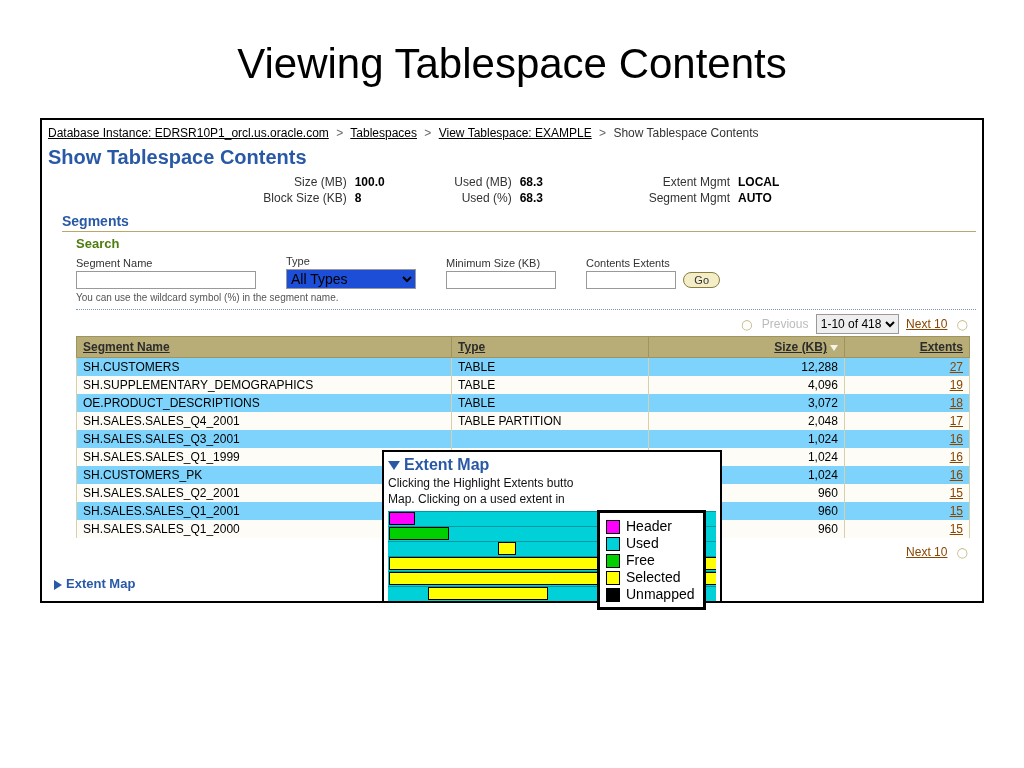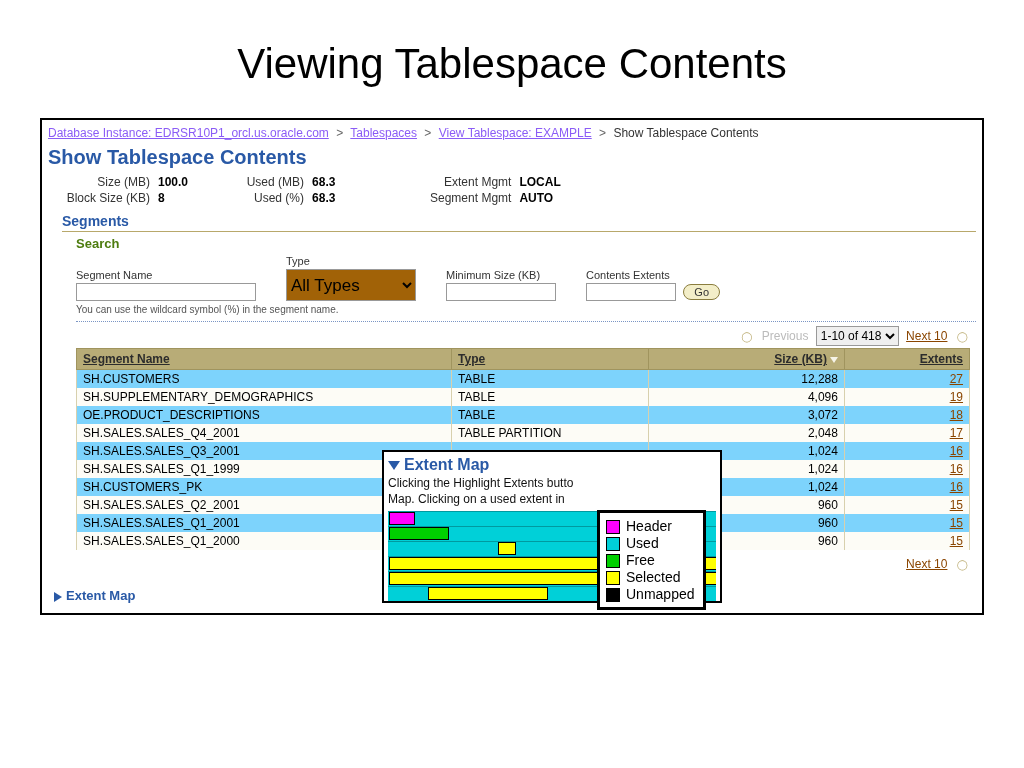--- a/index.html
+++ b/index.html
@@ -20,34 +20,35 @@
   .frame {
     border: 2px solid #000;
     padding: 4px 6px 10px 6px;
     background: #fff;
     position: relative;
   }
   .breadcrumb {
     font-size: 12px;
     padding: 2px 0 4px 0;
   }
-  .breadcrumb a { color: #8b5cf6; }
+  .breadcrumb a { color: #000000; }
   .breadcrumb .sep { color: #666; margin: 0 4px; }
   .breadcrumb .current { color: #333; }
   .page-heading {
     color: #2959a6;
     font-size: 20px;
     font-weight: bold;
     margin: 2px 0 6px 0;
   }
   .stats-row {
     display: flex;
-    gap: 24px;
+    gap: 35px;
     font-size: 12px;
     margin-left: 10px;
+    justify-content: center;
   }
   .stats-group { display: flex; flex-direction: column; gap: 2px; }
   .stat { display: flex; }
   .stat-label { text-align: right; min-width: 100px; padding-right: 8px; color: #333;}
   .stat-value { font-weight: bold; }
   .section-head {
     color: #2959a6;
     font-weight: bold;
     font-size: 14px;
     margin: 8px 0 0 14px;
@@ -69,23 +70,23 @@
   .field label { display: block; font-size: 11px; color: #333; margin-bottom: 2px; }
   .field input[type=text] {
     border: 1px solid #999;
     height: 18px;
     padding: 1px 3px;
     font-size: 12px;
     background: #fff;
   }
   .field select {
     border: 1px solid #999;
-    height: 32px;
-    font-size: 17px;
-    background: #a16207;
+    height: 20px;
+    font-size: 14px;
+    background: #1d4ed8;
   }
   .go-btn {
     display: inline-block;
     border: 1px solid #8a7d3e;
     border-radius: 10px;
     background: #f3eec8;
     padding: 1px 10px;
     font-size: 11px;
     color: #333;
     cursor: pointer;

